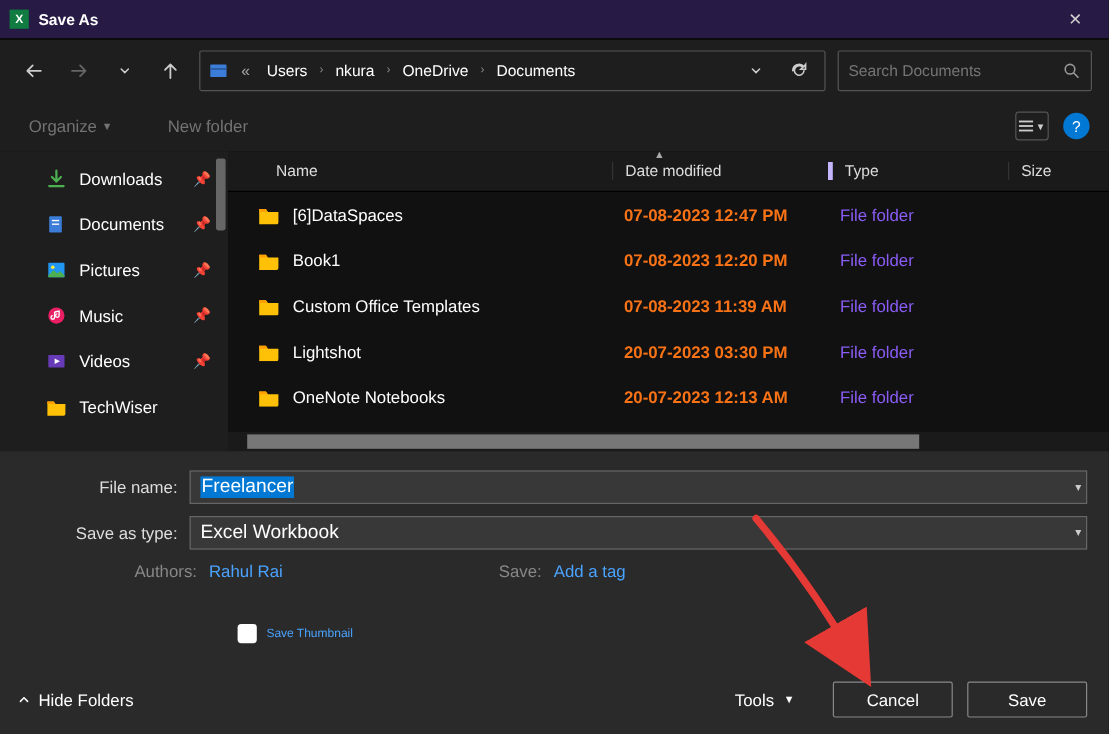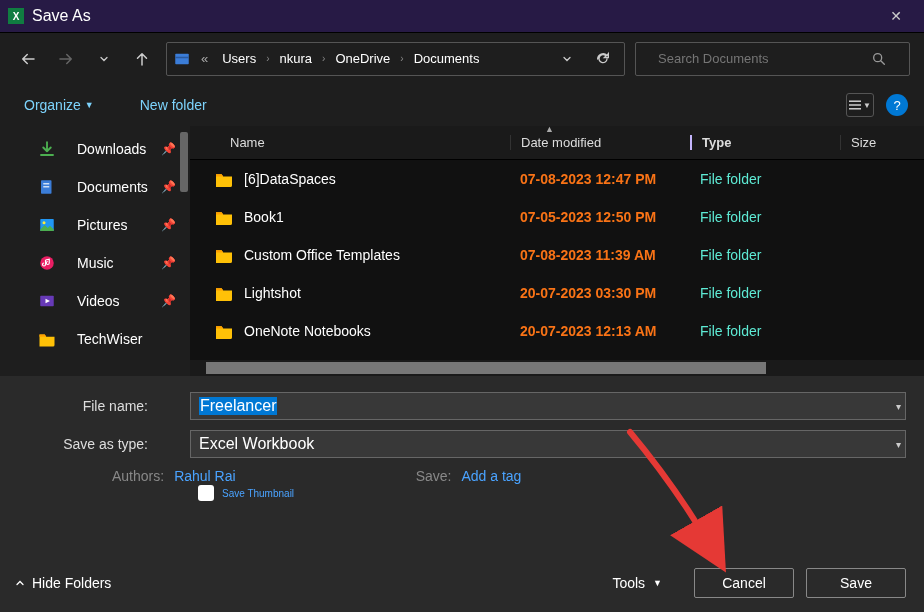--- a/index.html
+++ b/index.html
@@ -1,81 +1,81 @@
 <!DOCTYPE html>
 <html><head>
 <meta charset="utf-8">
 <style>
   * { box-sizing: border-box; margin: 0; padding: 0; font-family: "Segoe UI", sans-serif; }
   body { background: #1a1a1a; width: 924px; height: 612px; overflow: hidden; position: relative; color: #fff; }
   
   
   .titlebar { height: 32px; background: #271a45; display: flex; align-items: center; padding: 0 8px; }
   .app-icon { width: 16px; height: 16px; background: #107c41; display: flex; align-items: center; justify-content: center; font-size: 10px; font-weight: bold; color: #fff; margin-right: 8px; }
-  .titlebar-title { font-size: 16px; flex: 1; }
+  .titlebar-title { font-size: 13px; flex: 1; font-weight: bold; }
   .titlebar-close { width: 40px; height: 32px; display: flex; align-items: center; justify-content: center; cursor: pointer; font-size: 14px; color:#ccc; }
   
   
   .navrow { height: 52px; display: flex; align-items: center; padding: 0 14px; gap: 10px; background:#1e1e1e; border-top:1px solid #000;}
   .navbtn { width: 28px; height: 28px; display:flex; align-items:center; justify-content:center; color:#ccc; }
   .navbtn.disabled { color:#666; }
   .addrbar { flex:1; height:34px; border:1px solid #555; display:flex; align-items:center; padding:0 6px; gap:6px; background:#1e1e1e; border-radius:2px;}
   .addrbar .folder-ic { width:18px; height:18px; }
   .crumb { color:#fff; font-size:13px; padding:0 4px; }
   .chev { color:#888; font-size:10px; }
   .addr-spacer { flex:1; }
   .addr-drop, .addr-refresh { width:30px; display:flex; align-items:center; justify-content:center; color:#ccc; }
-  .searchbar { width:275px; height:34px; border:1px solid #555; display:flex; align-items:center; background:#1e1e1e; padding:0 22px; border-radius:2px;}
+  .searchbar { width:212px; height:34px; border:1px solid #555; display:flex; align-items:center; background:#1e1e1e; padding:0 8px; border-radius:2px;}
   .searchbar input { background:transparent; border:none; outline:none; color:#fff; font-size:13px; flex:1; }
   .searchbar .sicon { color:#999; }
   
   
   .toolbar { height:42px; display:flex; align-items:center; padding:0 16px; background:#1e1e1e; }
-  .toolbtn { color:#7dd3fc; font-size:14px; padding:4px 8px; display:flex; align-items:center; gap:4px;}
+  .toolbtn { color:#737373; font-size:14px; padding:4px 8px; display:flex; align-items:center; gap:4px;}
   .toolbar-spacer { flex:1; }
   .viewbtn { width:28px; height:24px; border:1px solid #555; border-radius:3px; display:flex; align-items:center; justify-content:center; margin-right:4px; padding:0 2px; gap:2px;}
   .viewbtn svg { display:block;}
   .helpbtn { width:22px; height:22px; border-radius:50%; background:#0078d4; color:#fff; display:flex; align-items:center; justify-content:center; font-size:13px; margin-left:8px;}
   
   
   .main { display:flex; height: 250px; background:#111; }
   .sidebar { width:190px; background:#1e1e1e; overflow:hidden; position:relative;}
   .sidebar-inner { padding-top:4px; }
-  .sb-item { height:38px; display:flex; align-items:center; padding-left:38px; gap:21px; font-size:14px; position:relative; }
+  .sb-item { height:38px; display:flex; align-items:center; padding-left:38px; gap:10px; font-size:14px; position:relative; }
   .sb-icon { width:18px; height:18px; display:flex; align-items:center; justify-content:center; position:absolute; left:38px;}
   .sb-item .sb-icon { position:static; }
   .sb-pin { position:absolute; right:14px; color:#888; font-size:12px; }
   .sb-scroll { position:absolute; right:2px; top:6px; width:8px; height:60px; background:#666; border-radius:2px;}
   
   .filepane { flex:1; background:#111; position:relative; display:flex; flex-direction:column;}
   .cols { display:flex; height:34px; align-items:center; border-bottom:1px solid #000; font-size:13px; color:#ddd; background:#1a1a1a;}
   .col-name { width:320px; padding-left:40px; display:flex; align-items:flex-start; gap:6px;}
   .col-date { width:180px; border-left:1px solid #333; padding-left:10px;}
-  .col-type { width:150px; border-left:2px solid #c4b5fd; padding-left:10px;font-weight:bold;}
+  .col-type { width:150px; border-left:4px solid #c4b5fd; padding-left:10px;}
   .col-size { flex:1; border-left:1px solid #333; padding-left:10px;}
   .sort-up { font-size:9px; color:#aaa; position:absolute; left:355px; top:-2px;}
   
   .rows { flex:1; overflow:hidden;}
   .row { display:flex; height:38px; align-items:center; font-size:14px;}
   .row .c-name { width:320px; padding-left:24px; display:flex; align-items:center; gap:10px;}
   .row .c-date { width:180px; padding-left:10px; color:#f97316;font-weight:bold;}
-  .row .c-type { width:150px; padding-left:10px; color:#5eead4;}
+  .row .c-type { width:150px; padding-left:10px; color:#8b5cf6;}
   .folder-icon { width:20px; height:16px; }
   
   .hscroll { height:16px; background:#1a1a1a; position:relative;}
   .hscroll-thumb { position:absolute; left:16px; top:2px; height:12px; width:560px; background:#777; }
   
   
   .savepanel { background:#2a2a2a; padding:16px 18px 0 18px; height:236px; position:relative;}
   .formrow { display:flex; align-items:center; margin-bottom:10px;}
   .formlabel { width:140px; text-align:right; padding-right:10px; font-size:14px; color:#ddd;}
-  .forminput { flex:1; height:28px; border:1px solid #666; background:#383838; padding:0 8px; display:flex; align-items:center; position:relative;margin-left:32px;}
+  .forminput { flex:1; height:28px; border:1px solid #666; background:#383838; padding:0 8px; display:flex; align-items:center; position:relative;}
   .forminput .selected { background:#0078d4; color:#fff; padding:0 1px;}
   .forminput .dropbtn { position:absolute; right:4px; color:#ccc; font-size:10px;}
-  .metarow { display:flex; margin-top:6px; margin-bottom:1px; font-size:14px;}
+  .metarow { display:flex; margin-top:6px; margin-bottom:36px; font-size:14px;}
   .metarow .mlabel { color:#888; margin-right:10px;}
   .metarow .mval { color:#4aa3ff; margin-right:60px;}
   .metarow .spacer1 { width:94px;}
   .thumbrow { display:flex; align-items:center; margin-left:180px; gap:8px; font-size:10px;}
   .checkbox { width:16px; height:16px; background:#fff; border-radius:3px;}
   .thumbrow span.lbl { color:#4aa3ff;}
   
   .footer { position:absolute; bottom:14px; left:14px; right:18px; display:flex; align-items:center;}
   .hidefolders { display:flex; align-items:center; gap:6px; font-size:14px;}
   .footer-spacer { flex:1;}
@@ -268,21 +268,21 @@
         <div class="c-type">File folder</div>
       </div>
       <div class="row">
         <div class="c-name">
             <svg class="folder-icon" viewBox="0 0 24 20">
               <path d="M2 4h7l2 3h11v11a2 2 0 0 1-2 2H2V4z" fill="#ffc107"></path>
               <path d="M2 4h7l2 3H2z" fill="#ffa000"></path>
             </svg>
             <span>Book1</span>
           </div>
-        <div class="c-date">07-05-2023 12:50 PM</div>
+        <div class="c-date">07-08-2023 12:20 PM</div>
         <div class="c-type">File folder</div>
       </div>
       <div class="row">
         <div class="c-name">
             <svg class="folder-icon" viewBox="0 0 24 20">
               <path d="M2 4h7l2 3h11v11a2 2 0 0 1-2 2H2V4z" fill="#ffc107"></path>
               <path d="M2 4h7l2 3H2z" fill="#ffa000"></path>
             </svg>
             <span>Custom Office Templates</span>
           </div>

